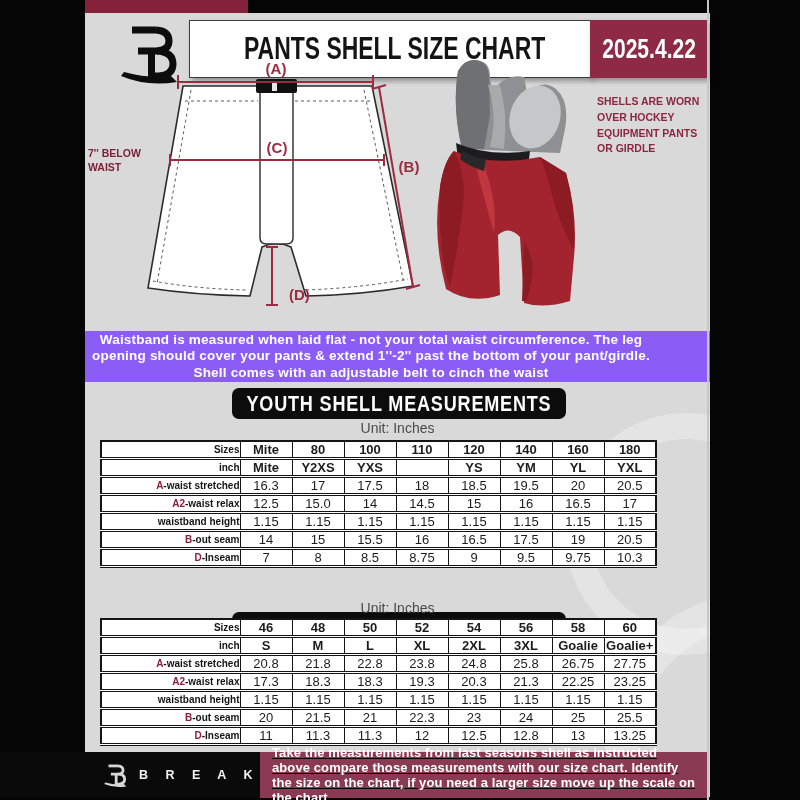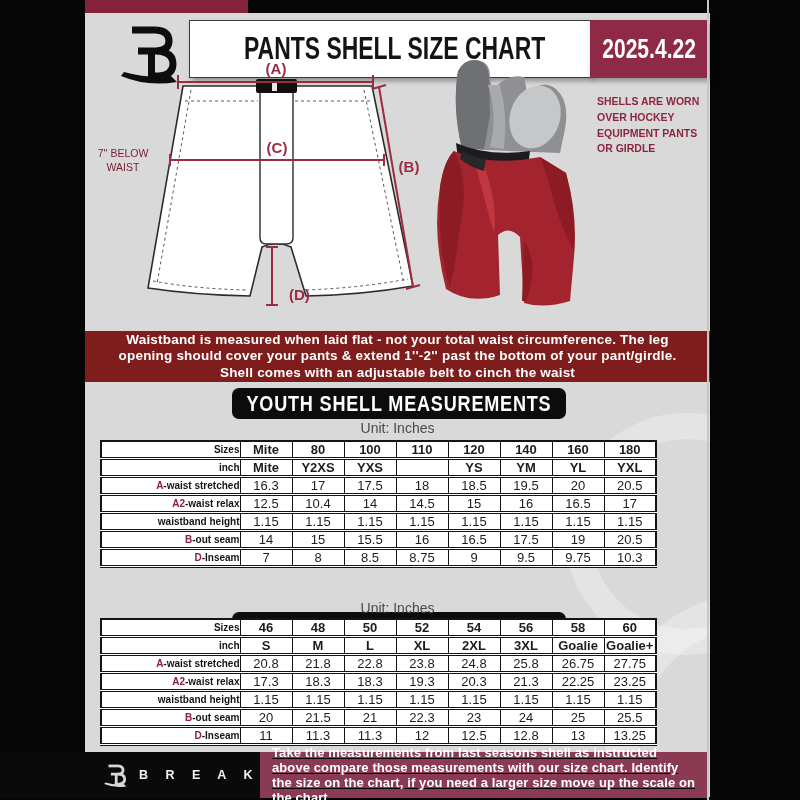--- a/index.html
+++ b/index.html
@@ -29,32 +29,32 @@
   }
   .date-banner{
     left:590px;top:20px;width:118px;height:58px;background:#8e2a45;
     display:flex;align-items:center;justify-content:center;z-index:5;
     box-shadow:2px 3px 5px rgba(0,0,0,0.35);
   }
   .date-text{font-size:27px;font-weight:bold;color:#ffffff;transform:scaleX(0.78);white-space:nowrap;}
 
   
   .waist-note{
-    left:88px;top:146px;width:70px;text-align:center;font-size:10.5px;font-weight:normal;
+    left:88px;top:146px;width:70px;text-align:left;font-size:10.5px;font-weight:bold;
     color:#7c2136;line-height:1.35;
   }
   .side-note{
     left:597px;top:94px;width:118px;font-size:10.5px;font-weight:bold;color:#8c2640;line-height:1.5;
   }
   .diag-label{font-weight:bold;fill:#9c2b42;font-size:15px;font-family:"Liberation Sans",sans-serif;}
 
   
   .info-banner{
-    left:85px;top:331px;width:625px;height:51px;background:#7f1d1d;
-    display:flex;align-items:center;justify-content:center;z-index:5;
+    left:85px;top:331px;width:625px;height:51px;background:#8b5cf6;
+    display:flex;align-items:center;z-index:5;
   }
   .info-text{
     width:572px;text-align:center;color:#ffffff;font-size:13.5px;font-weight:bold;
     line-height:16.5px;letter-spacing:0.2px;
   }
 
   
   .section-banner{
     width:334px;height:31px;background:#0c0c0c;border-radius:7px;
     display:flex;align-items:center;justify-content:center;z-index:5;
@@ -231,21 +231,21 @@
         <td>17.5</td>
         <td>18</td>
         <td>18.5</td>
         <td>19.5</td>
         <td>20</td>
         <td>20.5</td>
       </tr>
       <tr>
         <th><span class="pfx">A2</span>-waist relax</th>
         <td>12.5</td>
-        <td>10.4</td>
+        <td>15.0</td>
         <td>14</td>
         <td>14.5</td>
         <td>15</td>
         <td>16</td>
         <td>16.5</td>
         <td>17</td>
       </tr>
       <tr>
         <th>waistband height</th>
         <td>1.15</td>

